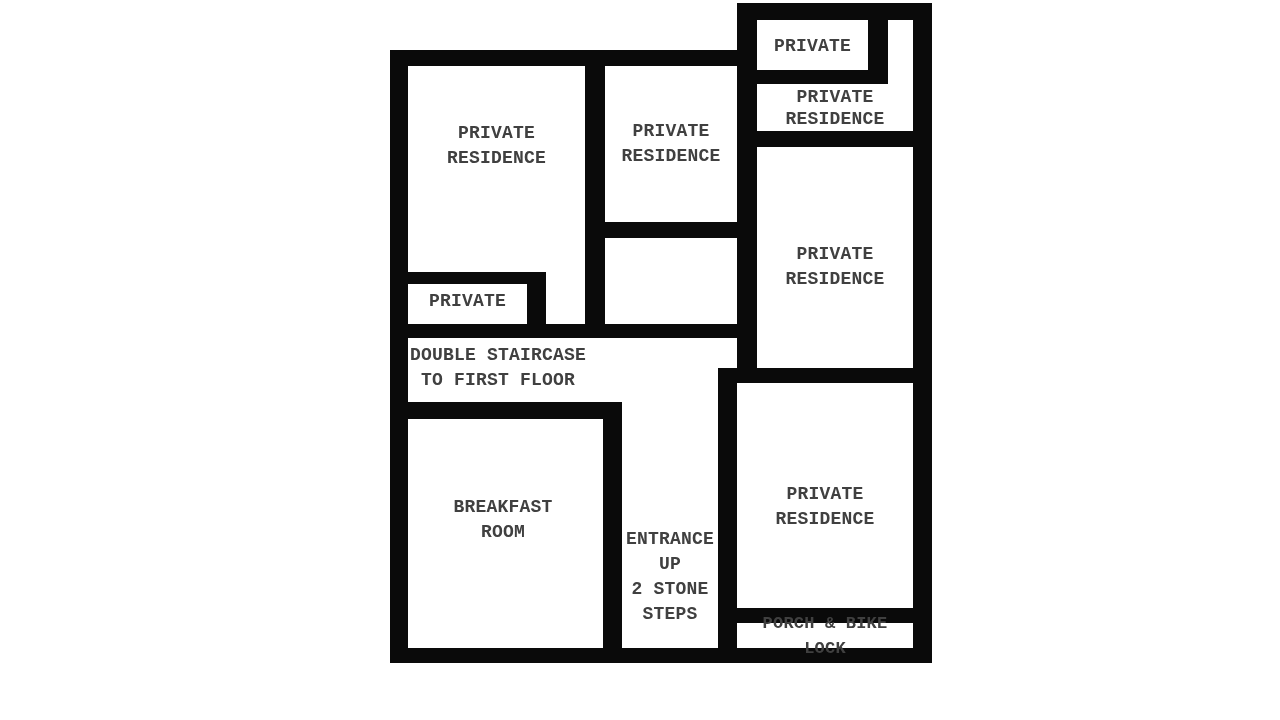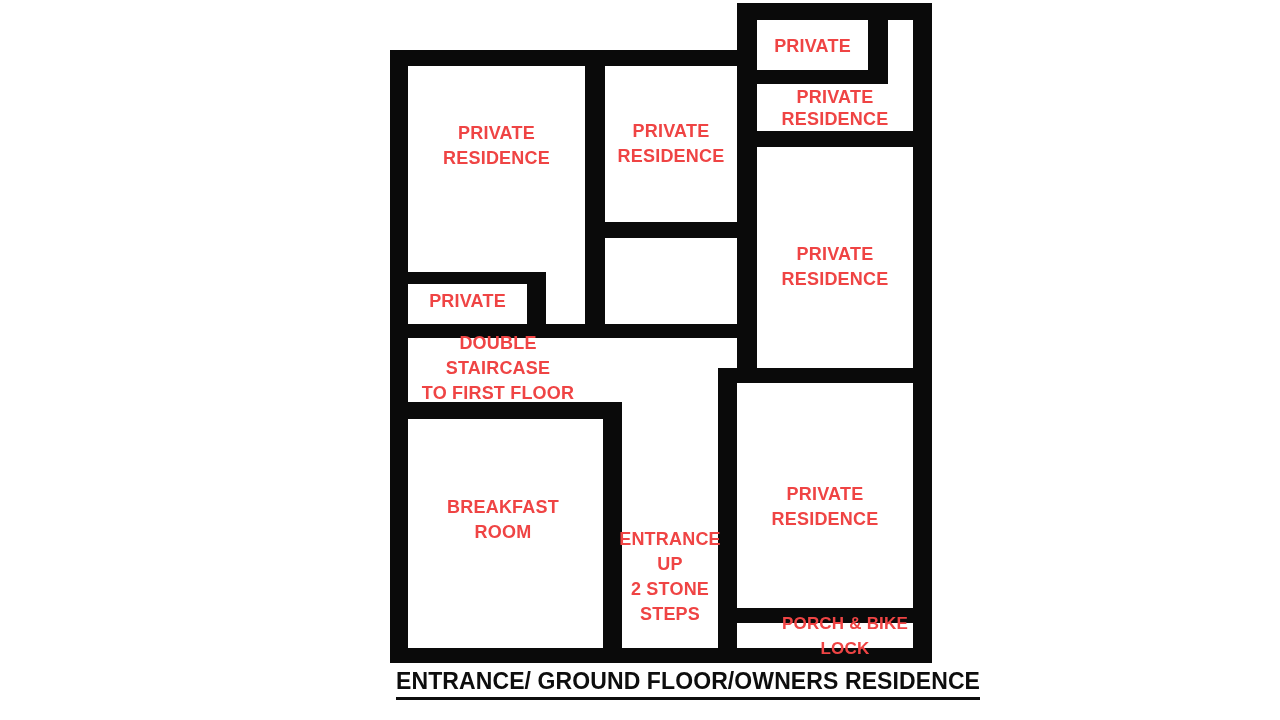--- a/index.html
+++ b/index.html
@@ -22,26 +22,27 @@
   .label {
     position: absolute;
     display: flex;
     align-items: center;
     justify-content: center;
     text-align: center;
     font-weight: bold;
     font-size: 18px;
     line-height: 25px;
     letter-spacing: 0.2px;
-    color: #ef4444;
+    color: #404040;
     white-space: pre-line;
     box-sizing: border-box;
+    font-family: Liberation Mono, monospace;
   }
   .label.tight { line-height: 22px; }
-  .label.small { font-size: 17px; margin-left: 20px; }
+  .label.small { font-size: 17px; }
   .plan-title {
     position: absolute;
     left: 396px;
     top: 668px;
     font-weight: bold;
     font-size: 23px;
     letter-spacing: 0.1px;
     color: #0d0d0d;
     border-bottom: 3px solid #0d0d0d;
     padding-bottom: 2px;
@@ -123,15 +124,14 @@
   <div class="label l-breakfast">BREAKFAST
 ROOM</div>
   <div class="label l-entrance">ENTRANCE
 UP
 2 STONE
 STEPS</div>
   <div class="label l-bottomright-res">PRIVATE
 RESIDENCE</div>
   <div class="label l-porch small">PORCH &amp; BIKE LOCK</div>
 
-  <div class="plan-title">ENTRANCE/ GROUND FLOOR/OWNERS RESIDENCE</div>
 
 </div>
 
 </body></html>

